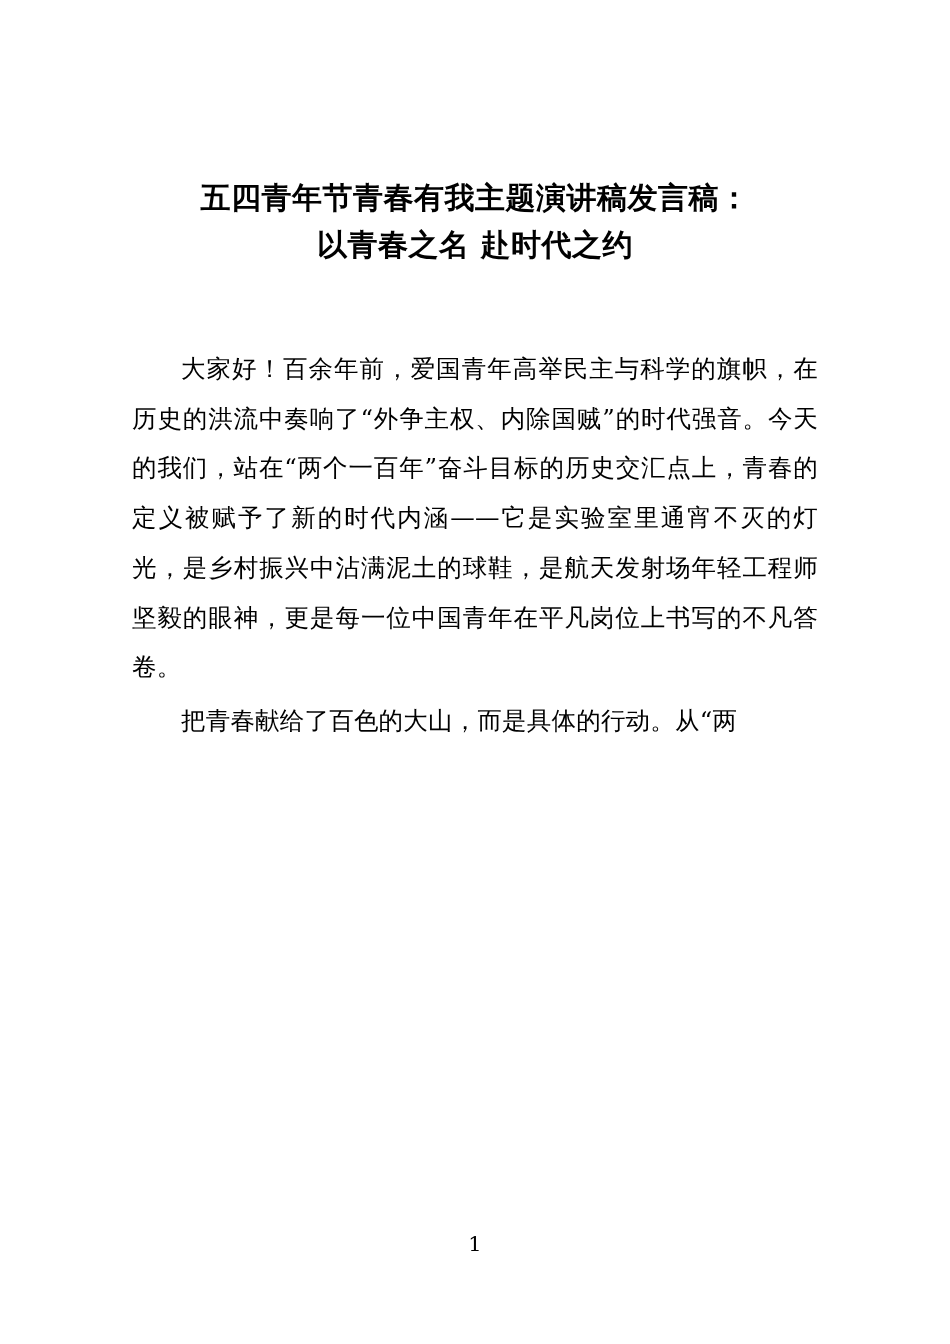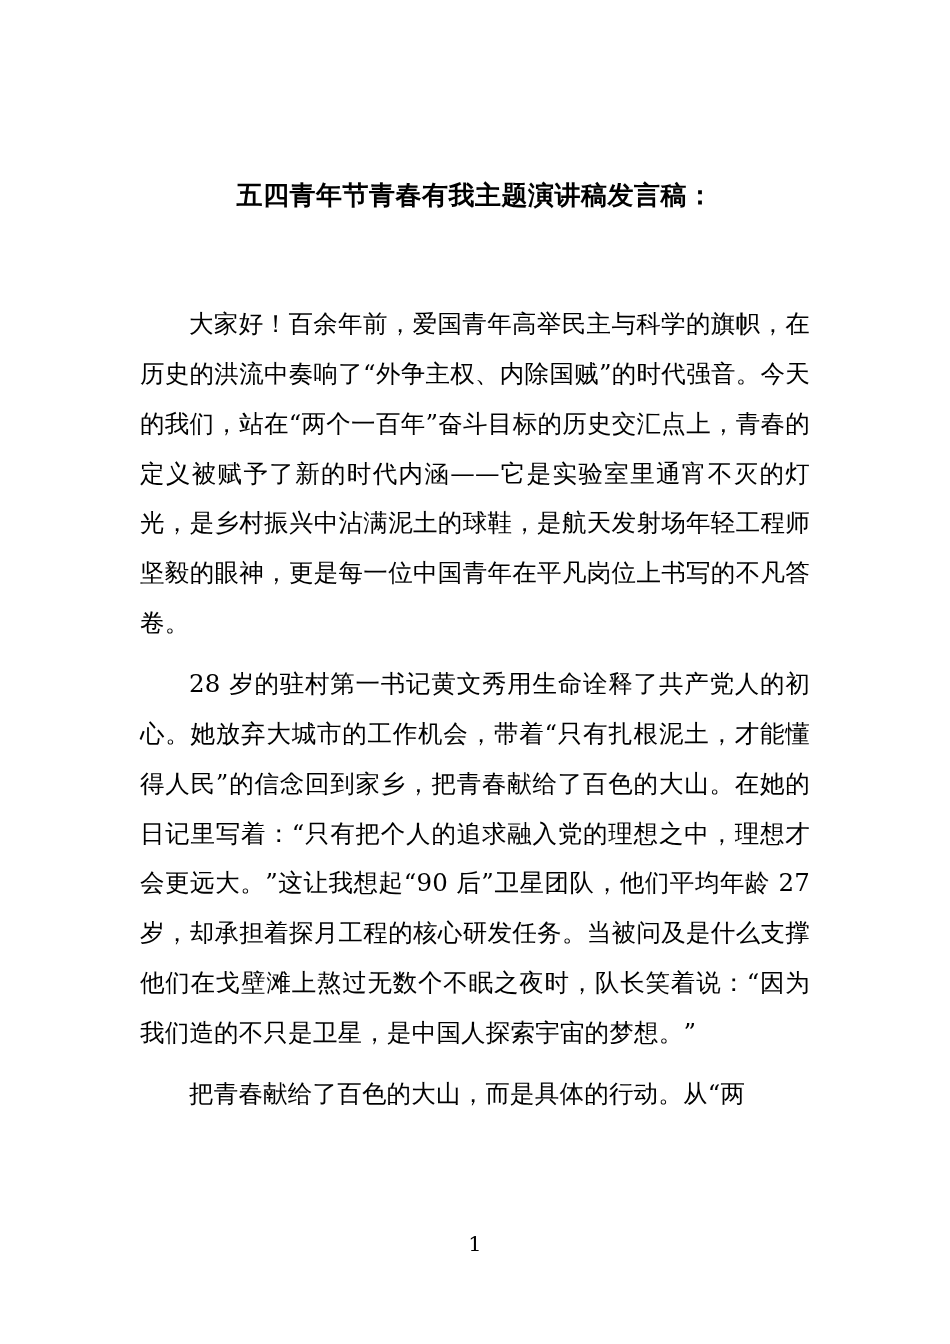--- a/index.html
+++ b/index.html
@@ -17,65 +17,65 @@
   }
   .page {
     width: 950px;
     height: 1344px;
     box-sizing: border-box;
     padding: 175px 128px 40px 128px;
     position: relative;
   }
   .doc-title {
     text-align: center;
-    font-size: 26px;
+    font-size: 30px;
     font-weight: bold;
     line-height: 1.55;
     letter-spacing: 0.5px;
     font-family: "DejaVu Serif", "Liberation Serif", serif;
   }
   .doc-title .line {
     display: block;
   }
   .title-gap {
     height: 72px;
   }
   .body-text {
     font-size: 24.5px;
     line-height: 2.03;
     text-align: justify;
     text-justify: inter-ideograph;
     letter-spacing: 0.2px;
   }
   .body-text p {
-    margin: 12px;
+    margin: 4px;
     text-indent: 2em;
   }
   .page-number {
     position: absolute;
     bottom: 88px;
     left: 0;
     width: 950px;
     text-align: center;
     font-size: 21px;
     font-family: "DejaVu Serif", "Liberation Serif", serif;
   }
 </style>
 </head>
 <body>
 
 <div class="page">
 
   <div class="doc-title">
     <span class="line">五四青年节青春有我主题演讲稿发言稿：</span>
+    <span class="line">以青春之名 赴时代之约</span>
   </div>
 
   <div class="title-gap"></div>
 
   <div class="body-text">
     <p>大家好！百余年前，爱国青年高举民主与科学的旗帜，在历史的洪流中奏响了“外争主权、内除国贼”的时代强音。今天的我们，站在“两个一百年”奋斗目标的历史交汇点上，青春的定义被赋予了新的时代内涵——它是实验室里通宵不灭的灯光，是乡村振兴中沾满泥土的球鞋，是航天发射场年轻工程师坚毅的眼神，更是每一位中国青年在平凡岗位上书写的不凡答卷。</p>
-    <p>28 岁的驻村第一书记黄文秀用生命诠释了共产党人的初心。她放弃大城市的工作机会，带着“只有扎根泥土，才能懂得人民”的信念回到家乡，把青春献给了百色的大山。在她的日记里写着：“只有把个人的追求融入党的理想之中，理想才会更远大。”这让我想起“90 后”卫星团队，他们平均年龄 27 岁，却承担着探月工程的核心研发任务。当被问及是什么支撑他们在戈壁滩上熬过无数个不眠之夜时，队长笑着说：“因为我们造的不只是卫星，是中国人探索宇宙的梦想。”</p>
     <p>把青春献给了百色的大山，而是具体的行动。从“两</p>
   </div>
 
   <div class="page-number">1</div>
 
 </div>
 
 </body></html>

